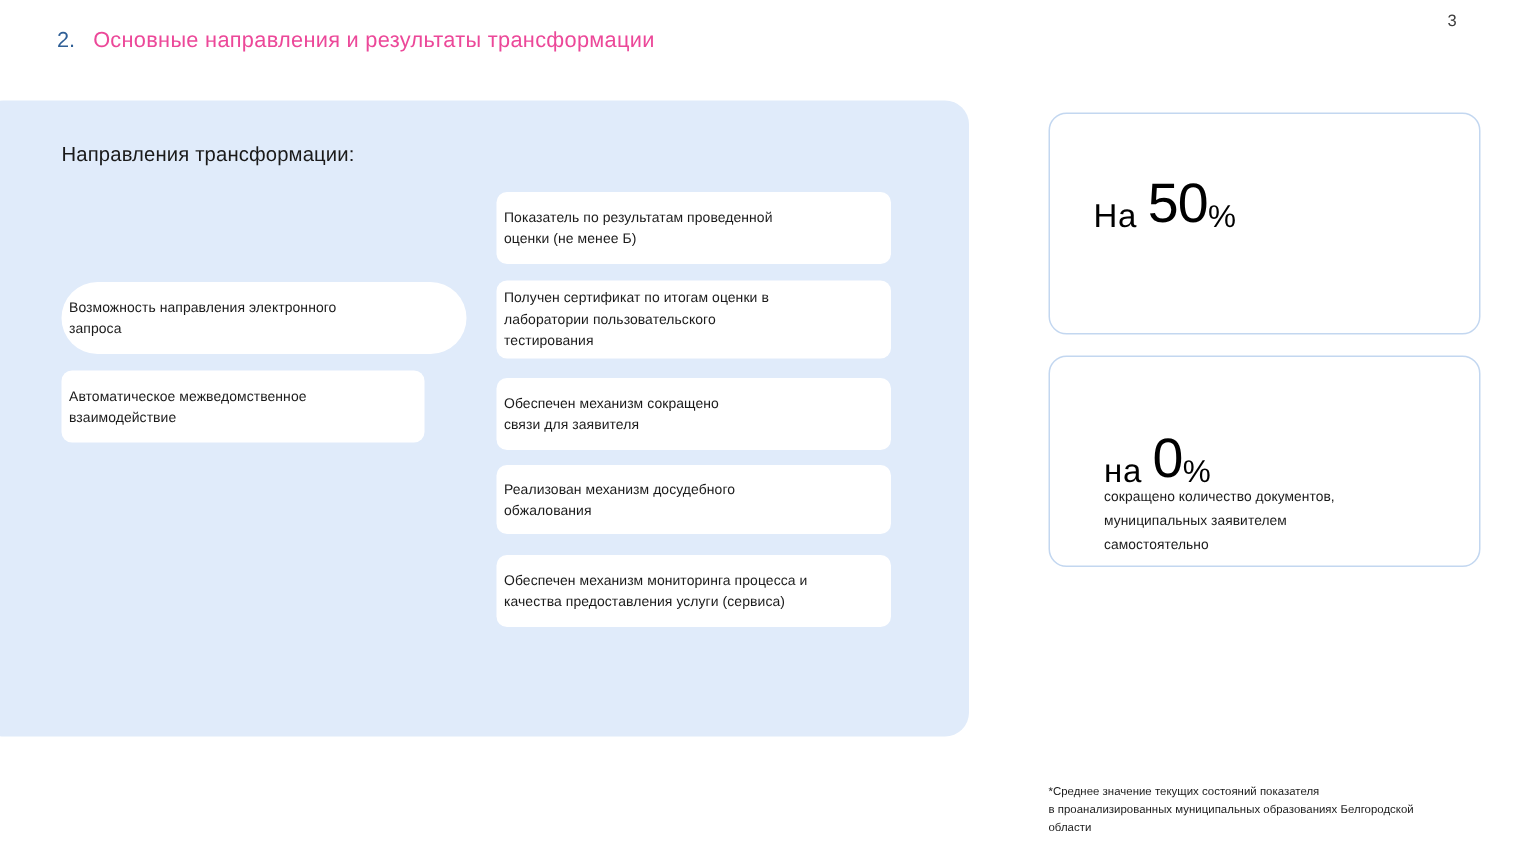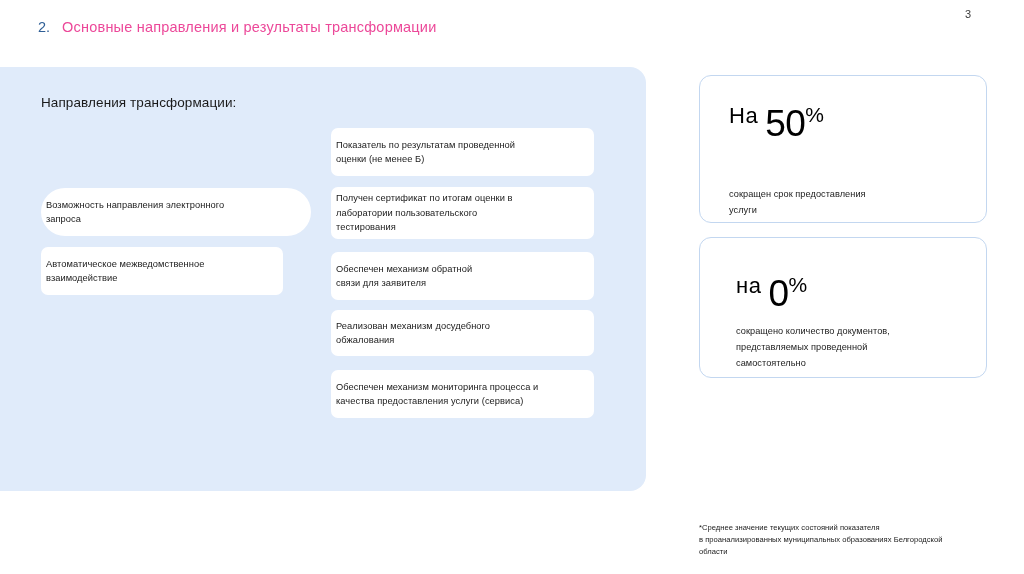--- a/index.html
+++ b/index.html
@@ -103,23 +103,24 @@
     box-sizing: border-box;
     background: #ffffff;
     border: 1.6px solid #c3d7f0;
     border-radius: 12px;
   }
   .callout-1 { left: 699px; top: 75px; width: 288px; height: 148px; }
   .callout-2 { left: 699px; top: 237px; width: 288px; height: 141px; }
 
   .callout-figure {
     display: flex;
-    align-items: flex-start;
+    align-items: flex-end;
     white-space: nowrap;
     color: #000000;
+    margin-top: 12px;
   }
   .callout-1 .callout-figure { position: absolute; left: 29px; top: 27px; }
   .callout-2 .callout-figure { position: absolute; left: 36px; top: 35px; }
 
   .fig-prefix {
     font-size: 22px;
     letter-spacing: 0.5px;
   }
   .fig-value {
     font-size: 37px;
@@ -182,48 +183,46 @@
 <div class="card card-m1">
   <span class="card-text">Показатель по результатам проведенной
 оценки (не менее Б)</span>
 </div>
 <div class="card card-m2">
   <span class="card-text">Получен сертификат по итогам оценки в
 лаборатории пользовательского
 тестирования</span>
 </div>
 <div class="card card-m3">
-  <span class="card-text">Обеспечен механизм обратной
+  <span class="card-text">Обеспечен механизм сокращено
 связи для заявителя</span>
 </div>
 <div class="card card-m4">
   <span class="card-text">Реализован механизм досудебного
 обжалования</span>
 </div>
 <div class="card card-m5">
   <span class="card-text">Обеспечен механизм мониторинга процесса и
 качества предоставления услуги (сервиса)</span>
 </div>
 
 <div class="callout callout-1">
   <div class="callout-figure">
     <span class="fig-prefix">На</span>
     <span class="fig-value">50</span>
     <span class="fig-unit">%</span>
   </div>
-  <div class="callout-body secondary">сокращен срок предоставления
-услуги</div>
 </div>
 
 <div class="callout callout-2">
   <div class="callout-figure">
     <span class="fig-prefix">на</span>
     <span class="fig-value">0</span>
     <span class="fig-unit">%</span>
   </div>
   <div class="callout-body primary">сокращено количество документов,
-представляемых проведенной
+муниципальных заявителем
 самостоятельно</div>
 </div>
 
 <div class="footnote">*Среднее значение текущих состояний показателя
 в проанализированных муниципальных образованиях Белгородской
 области</div>
 
 </body></html>

